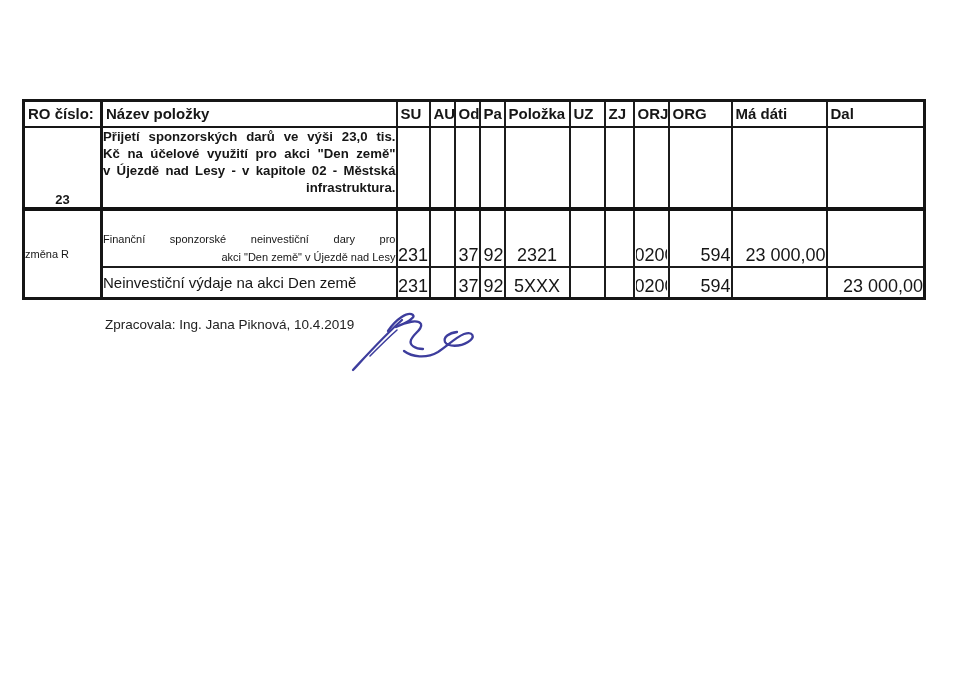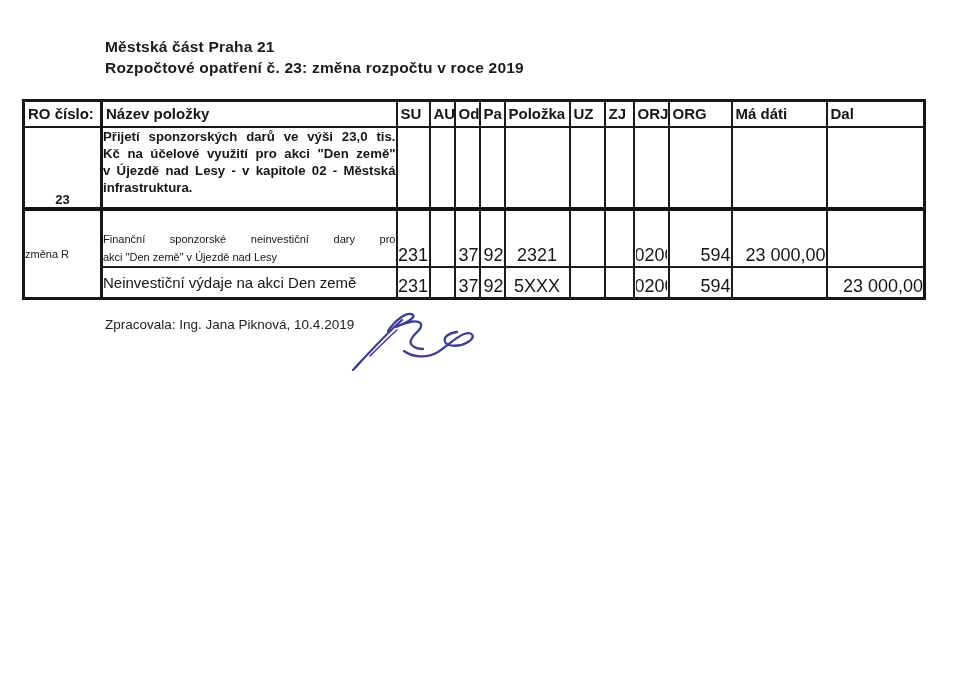--- a/index.html
+++ b/index.html
@@ -64,21 +64,21 @@
     padding: 0 2px 2px 0;
   }
   .cell-desc {
     vertical-align: top;
     padding: 3px 2px 2px 3px;
     font-weight: bold;
     font-size: 13.2px;
     line-height: 17px;
   }
   .jline { text-align: justify; text-align-last: justify; }
-  .lline { text-align: left; }
+  .lline { text-align: right; }
   .cell-change {
     vertical-align: middle;
     padding-left: 2px;
     font-size: 11px;
   }
   .cell-nazev2 {
     vertical-align: bottom;
     padding: 0 2px 6px 3px;
     font-size: 11px;
     line-height: 18px;
@@ -113,24 +113,20 @@
     top: 306px;
     width: 132px;
     height: 68px;
   }
 </style>
 </head>
 <body>
 
 <div class="page">
 
-  <div class="doc-title">
-    <div>Městská část  Praha 21</div>
-    <div>Rozpočtové opatření č. 23: změna rozpočtu v roce 2019</div>
-  </div>
 
   <table class="ro-table">
     <colgroup>
       <col style="width:78px">
         <col style="width:295px">
         <col style="width:33px">
       <col style="width:25px">
         <col style="width:25px">
         <col style="width:25px">
       <col style="width:65px">

